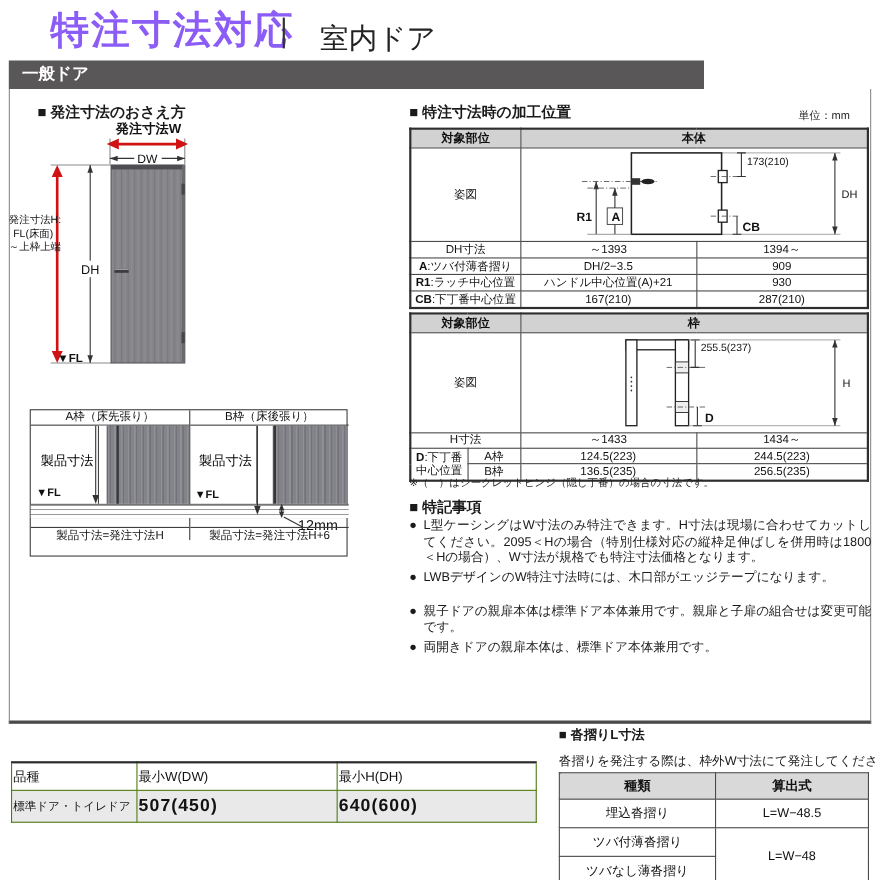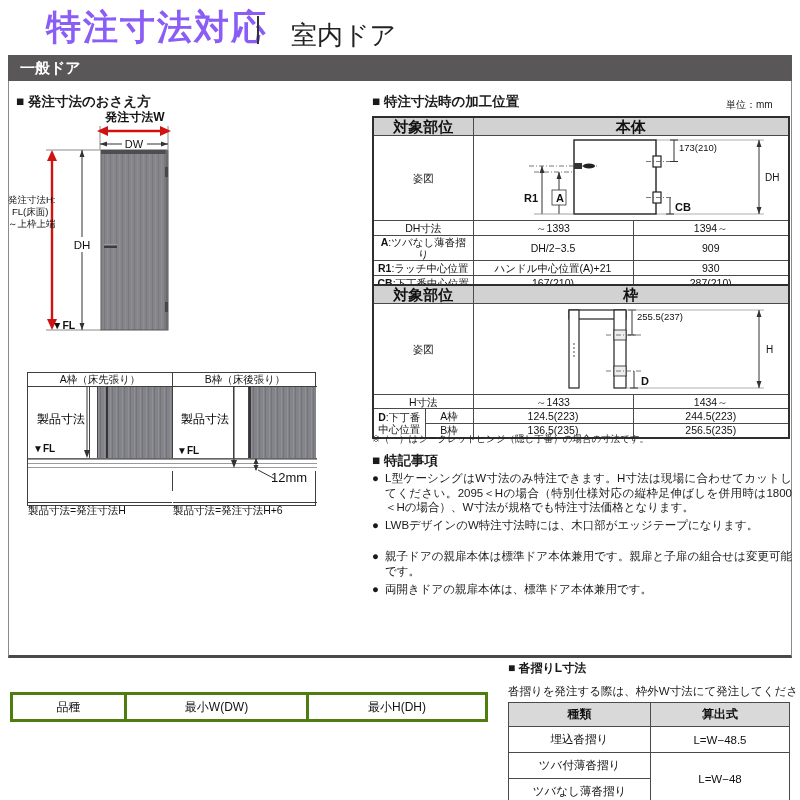--- a/index.html
+++ b/index.html
@@ -3,35 +3,35 @@
 <meta charset="utf-8">
 <style>
   html,body{margin:0;padding:0;background:#fff;}
   .page{position:relative;width:800px;height:800px;background:#fff;overflow:hidden;
         font-family:"Liberation Sans","DejaVu Sans",sans-serif;color:#111;}
   .abs{position:absolute;}
   
   .title{left:18px;top:4px;font-size:35px;font-weight:bold;letter-spacing:2px;color:#8b5cf6;margin-left:28px;}
   .title-div{left:257px;top:16px;width:2px;height:28px;background:#333;}
   .subtitle{left:291px;top:18px;font-size:26px;color:#222;}
-  .section-bar{left:8px;top:55px;width:784px;height:26px;background:#595757;color:#fff;
+  .section-bar{left:8px;top:55px;width:632px;height:26px;background:#595757;color:#fff;
                font-size:15px;font-weight:bold;line-height:26px;padding-left:12px;box-sizing:border-box;}
   .content-box{left:8px;top:81px;width:784px;height:577px;background:#fff;
                border-left:1px solid #8a8a8a;border-right:1px solid #8a8a8a;border-bottom:3px solid #4a4a4a;box-sizing:border-box;}
   .sec-title{font-size:13.5px;font-weight:bold;color:#1a1a1a;}
   .unit{font-size:10px;color:#222;}
   
   table.spec{border-collapse:collapse;table-layout:fixed;position:absolute;background:#fff;border:2px solid #2e2e2e;}
   table.spec td{border:1px solid #4a4a4a;font-size:10.5px;text-align:center;vertical-align:middle;
                 padding:0 2px;line-height:1.15;color:#111;overflow:hidden;}
-  table.spec tr.th-row td{background:#d2d2d2;font-weight:bold;font-size:15px;height:16px;}
+  table.spec tr.th-row td{background:#d2d2d2;font-weight:bold;font-size:11px;height:16px;}
   table.spec td.diag-cell{padding:0;}
   
   table.bl{border-collapse:collapse;table-layout:fixed;position:absolute;border:1px solid #3a3a3a;border-top:2px solid #2a2a2a;}
-  table.bl td{border:3px solid #4d7c0f;text-align:center;vertical-align:middle;color:#111;}
+  table.bl td{border:1px solid #4d7c0f;text-align:left;vertical-align:middle;color:#111;}
   table.bl tr.h td{font-size:12px;height:22px;background:#fff;}
   table.bl tr.d td{background:#e9e9e9;height:26px;}
   table.bl tr.d td.kind{font-size:10.5px;}
   table.bl tr.d td.big{font-size:16px;font-weight:bold;letter-spacing:1px;}
   
   table.br{border-collapse:collapse;table-layout:fixed;position:absolute;border:1.5px solid #2e2e2e;}
   table.br td{border:1px solid #4a4a4a;text-align:center;vertical-align:middle;font-size:11.5px;color:#111;margin-top:20px;}
   table.br tr.h td{background:#d9d9d9;font-weight:bold;font-size:12px;height:21px;}
   table.br td{height:23px;}
   
@@ -46,37 +46,37 @@
   .frames .cell{position:absolute;box-sizing:border-box;}
   .fhdr{top:0;height:14px;border-bottom:1px solid #3f3f3f;font-size:10.5px;text-align:center;line-height:13px;}
   .vdiv{position:absolute;left:144px;top:0;width:1px;height:118px;background:#3f3f3f;}
   .wood{background-color:#83838a;
         background-image:repeating-linear-gradient(90deg,rgba(255,255,255,.10) 0 1px,rgba(0,0,0,.12) 2px 3px,rgba(0,0,0,0) 3px 6px);}
   .darkline{background:#35353a;}
   .whitestrip{background:#fff;border-left:1px solid #444;border-right:1px solid #444;}
   .floorband{background:repeating-linear-gradient(180deg,#9a9a9a 0 1px,#fff 1px 4px);border-top:1px solid #666;}
   .flabel{font-size:12px;color:#000000;}
   .fl{font-size:10px;font-weight:bold;color:#111;}
-  .formula{top:129px;height:15px;border-top:1px solid #3f3f3f;font-size:10.5px;line-height:15px;}
+  .formula{top:106px;height:15px;border-top:1px solid #3f3f3f;font-size:10.5px;text-align:center;line-height:15px;}
   .mm12{font-size:13px;color:#111;}
   svg{display:block;}
   svg text{font-family:"Liberation Sans","DejaVu Sans",sans-serif;fill:#111;}
 </style>
 </head>
 <body>
 
 <div class="page">
 
   <div class="abs title">特注寸法対応</div>
   <div class="abs title-div"></div>
   <div class="abs subtitle">室内ドア</div>
   <div class="abs section-bar">一般ドア</div>
   <div class="abs content-box"></div>
 
-  <div class="abs sec-title" style="left:16px;top:93px;">■ 発注寸法のおさえ方</div>
+  <div class="abs sec-title" style="left:34px;top:93px;">■ 発注寸法のおさえ方</div>
 
   <svg class="abs" style="left:8px;top:105px;" width="345" height="235" viewBox="0 0 345 235">
     <defs>
       <pattern id="wood" width="6" height="8" patternUnits="userSpaceOnUse">
         <rect width="6" height="8" fill="#85858a"></rect>
         <rect x="0" width="1" height="8" fill="#78787d"></rect>
         <rect x="3" width="1" height="8" fill="#8e8e92"></rect>
       </pattern>
     </defs>
 
@@ -204,21 +204,21 @@
             <text x="201" y="75" font-size="11" font-weight="bold">CB</text>
           </svg>
         </td>
       </tr>
       <tr>
           <td style="height:14px"><b></b><span>DH寸法</span></td>
           <td>～1393</td>
           <td>1394～</td>
         </tr>
       <tr>
-          <td style="height:14px"><b>A</b><span>:ツバなし薄沓摺り</span></td>
+          <td style="height:14px"><b>A</b><span>:ツバ付薄沓摺り</span></td>
           <td>DH/2−3.5</td>
           <td>909</td>
         </tr>
       <tr>
           <td style="height:14px"><b>R1</b><span>:ラッチ中心位置</span></td>
           <td>ハンドル中心位置(A)+21</td>
           <td>930</td>
         </tr>
       <tr>
           <td style="height:14px"><b>CB</b><span>:下丁番中心位置</span></td>
@@ -305,20 +305,25 @@
         <col style="width:114px">
         <col style="width:182px">
         <col>
       </colgroup>
     <tbody>
       <tr class="h">
         <td>品種</td>
         <td>最小W(DW)</td>
         <td>最小H(DH)</td>
       </tr>
+      <tr class="d">
+        <td class="kind">標準ドア・トイレドア</td>
+        <td class="big">507(450)</td>
+        <td class="big">640(600)</td>
+      </tr>
     </tbody>
   </table>
 
   <div class="abs sec-title" style="left:508px;top:660px;font-size:12px;">■ 沓摺りL寸法</div>
   <div class="abs" style="left:508px;top:684px;font-size:11.5px;color:#1a1a1a;">沓摺りを発注する際は、枠外W寸法にて発注してください。</div>
   <table class="br" style="left:508px;top:702px;width:282px;">
     <colgroup>
         <col style="width:142px">
         <col>
       </colgroup>

